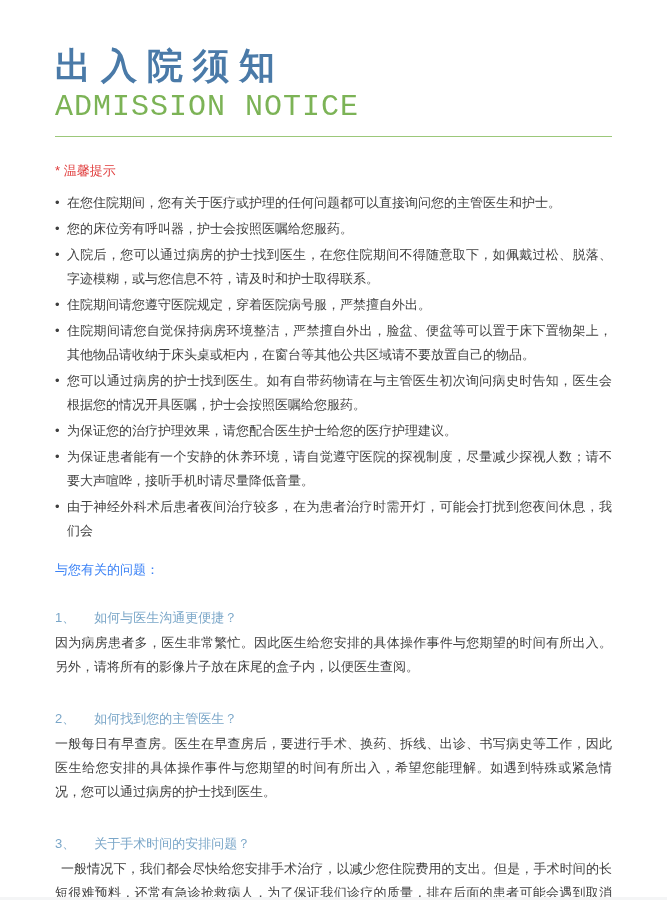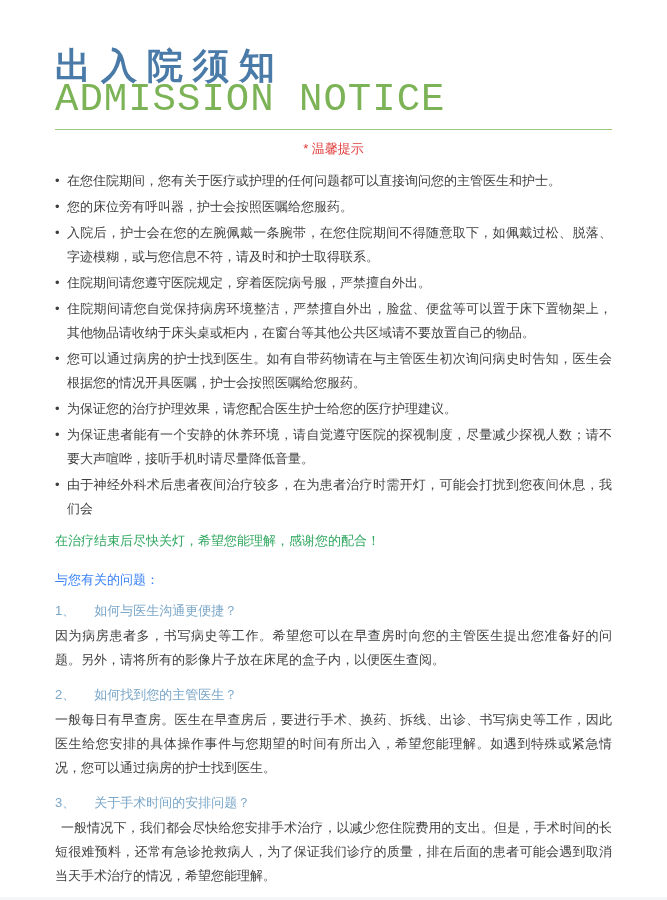--- a/index.html
+++ b/index.html
@@ -16,39 +16,38 @@
   .title-cn {
     margin: 0;
     font-size: 36px;
     font-weight: bold;
     color: #4a7aa8;
     letter-spacing: 10px;
     line-height: 32px;
   }
   .title-en {
     font-family: "Liberation Mono", "DejaVu Sans Mono", monospace;
-    font-size: 39px;
+    font-size: 30px;
     font-weight: normal;
     color: #7cb356;
     letter-spacing: 1px;
     line-height: 33px;
-    margin-top: 2px;
+    margin-top: 9px;
     white-space: nowrap;
   }
   .rule {
     border: none;
     border-top: 1px solid #9cc87a;
     margin: 12px 0 0 0;
   }
   .tip-label {
     color: #e03a3a;
     font-size: 13px;
-    margin-top: 11px;
+    margin-top: 26px;
     line-height: 16px;
-    text-align: center;
   }
   ul.tips {
     list-style: none;
     margin: 12px 0 0 0;
     padding: 0;
   }
   ul.tips li {
     position: relative;
     padding-left: 12px;
     font-size: 13px;
@@ -67,21 +66,21 @@
     font-size: 13px;
     line-height: 24px;
     margin: 8px 0 0 0;
   }
   .section-heading {
     color: #3b82f6;
     font-size: 13px;
     margin-top: 19px;
     line-height: 16px;
   }
-  .qa { margin-top: 13px; }
+  .qa { margin-top: 30px; }
   .qa .q {
     color: #7aa6c8;
     font-size: 13px;
     line-height: 20px;
   }
   .qa .q .num { margin-right: 19px; }
   .qa .a {
     font-size: 13px;
     line-height: 24px;
     text-align: justify;
@@ -104,38 +103,37 @@
   <h1 class="title-cn">出入院须知</h1>
   <div class="title-en">ADMISSION NOTICE</div>
 
   <hr class="rule">
 
   <div class="tip-label">* 温馨提示</div>
 
   <ul class="tips">
     <li><span class="bullet">•</span><span>在您住院期间，您有关于医疗或护理的任何问题都可以直接询问您的主管医生和护士。</span></li>
     <li><span class="bullet">•</span><span>您的床位旁有呼叫器，护士会按照医嘱给您服药。</span></li>
-    <li><span class="bullet">•</span><span>入院后，护士会在您的左腕佩戴一条腕带，在您住院期间不得随意取下，如佩戴过松、脱落、字迹模糊，或与您信息不符，请及时和护士取得联系。</span></li>
+    <li><span class="bullet">•</span><span>入院后，您可以通过病房的护士找到医生，在您住院期间不得随意取下，如佩戴过松、脱落、字迹模糊，或与您信息不符，请及时和护士取得联系。</span></li>
     <li><span class="bullet">•</span><span>住院期间请您遵守医院规定，穿着医院病号服，严禁擅自外出。</span></li>
     <li><span class="bullet">•</span><span>住院期间请您自觉保持病房环境整洁，严禁擅自外出，脸盆、便盆等可以置于床下置物架上，其他物品请收纳于床头桌或柜内，在窗台等其他公共区域请不要放置自己的物品。</span></li>
     <li><span class="bullet">•</span><span>您可以通过病房的护士找到医生。如有自带药物请在与主管医生初次询问病史时告知，医生会根据您的情况开具医嘱，护士会按照医嘱给您服药。</span></li>
     <li><span class="bullet">•</span><span>为保证您的治疗护理效果，请您配合医生护士给您的医疗护理建议。</span></li>
     <li><span class="bullet">•</span><span>为保证患者能有一个安静的休养环境，请自觉遵守医院的探视制度，尽量减少探视人数；请不要大声喧哗，接听手机时请尽量降低音量。</span></li>
     <li><span class="bullet">•</span><span>由于神经外科术后患者夜间治疗较多，在为患者治疗时需开灯，可能会打扰到您夜间休息，我们会</span></li>
   </ul>
 
-  <p class="green-note">在治疗结束后尽快关灯，希望您能理解，感谢您的配合！</p>
 
   <div class="section-heading">与您有关的问题：</div>
 
   <div class="qa">
     <div class="q">
       <span class="num">1、</span><span>如何与医生沟通更便捷？</span>
     </div>
-    <p class="a">因为病房患者多，书写病史等工作。希望您可以在早查房时向您的主管医生提出您准备好的问题。另外，请将所有的影像片子放在床尾的盒子内，以便医生查阅。</p>
+    <p class="a">因为病房患者多，医生非常繁忙。因此医生给您安排的具体操作事件与您期望的时间有所出入。另外，请将所有的影像片子放在床尾的盒子内，以便医生查阅。</p>
   </div>
 
   <div class="qa">
     <div class="q">
       <span class="num">2、</span><span>如何找到您的主管医生？</span>
     </div>
     <p class="a">一般每日有早查房。医生在早查房后，要进行手术、换药、拆线、出诊、书写病史等工作，因此医生给您安排的具体操作事件与您期望的时间有所出入，希望您能理解。如遇到特殊或紧急情况，您可以通过病房的护士找到医生。</p>
   </div>
 
   <div class="qa">

